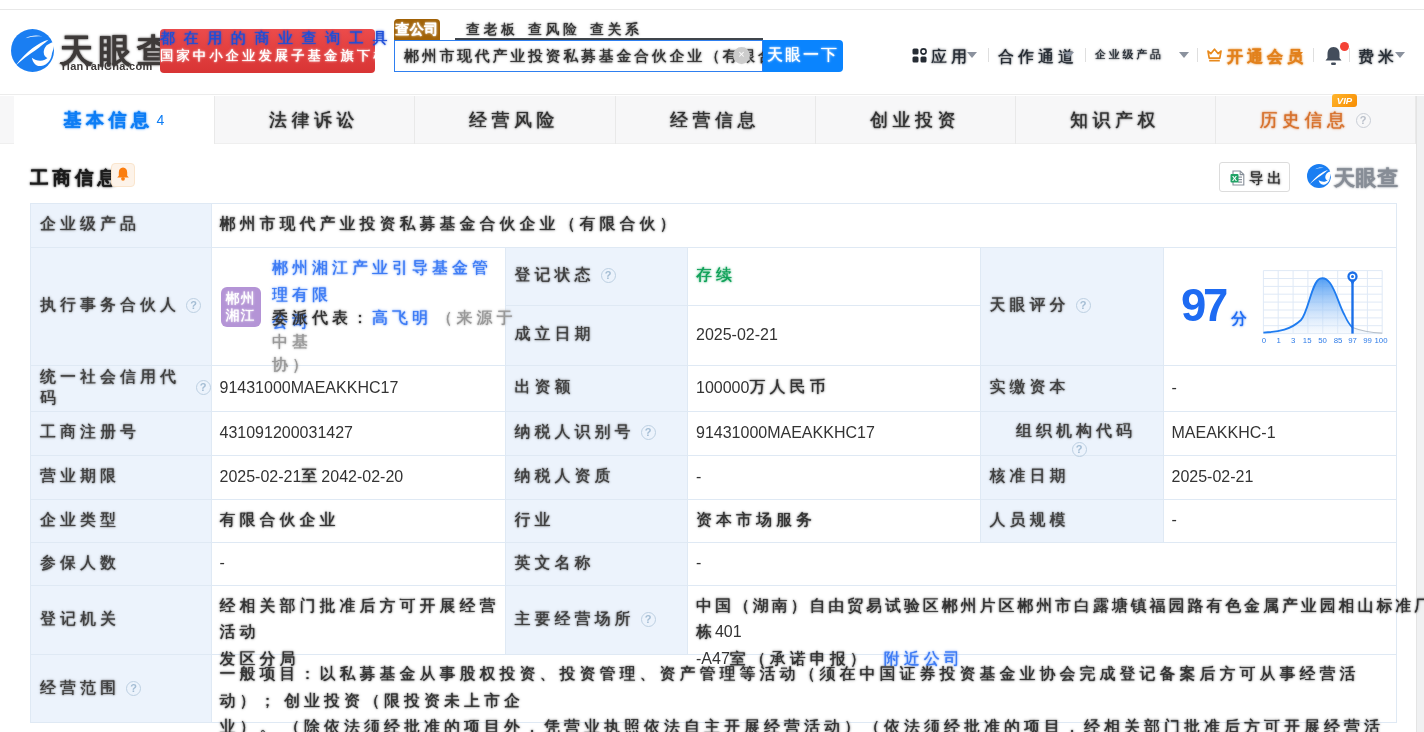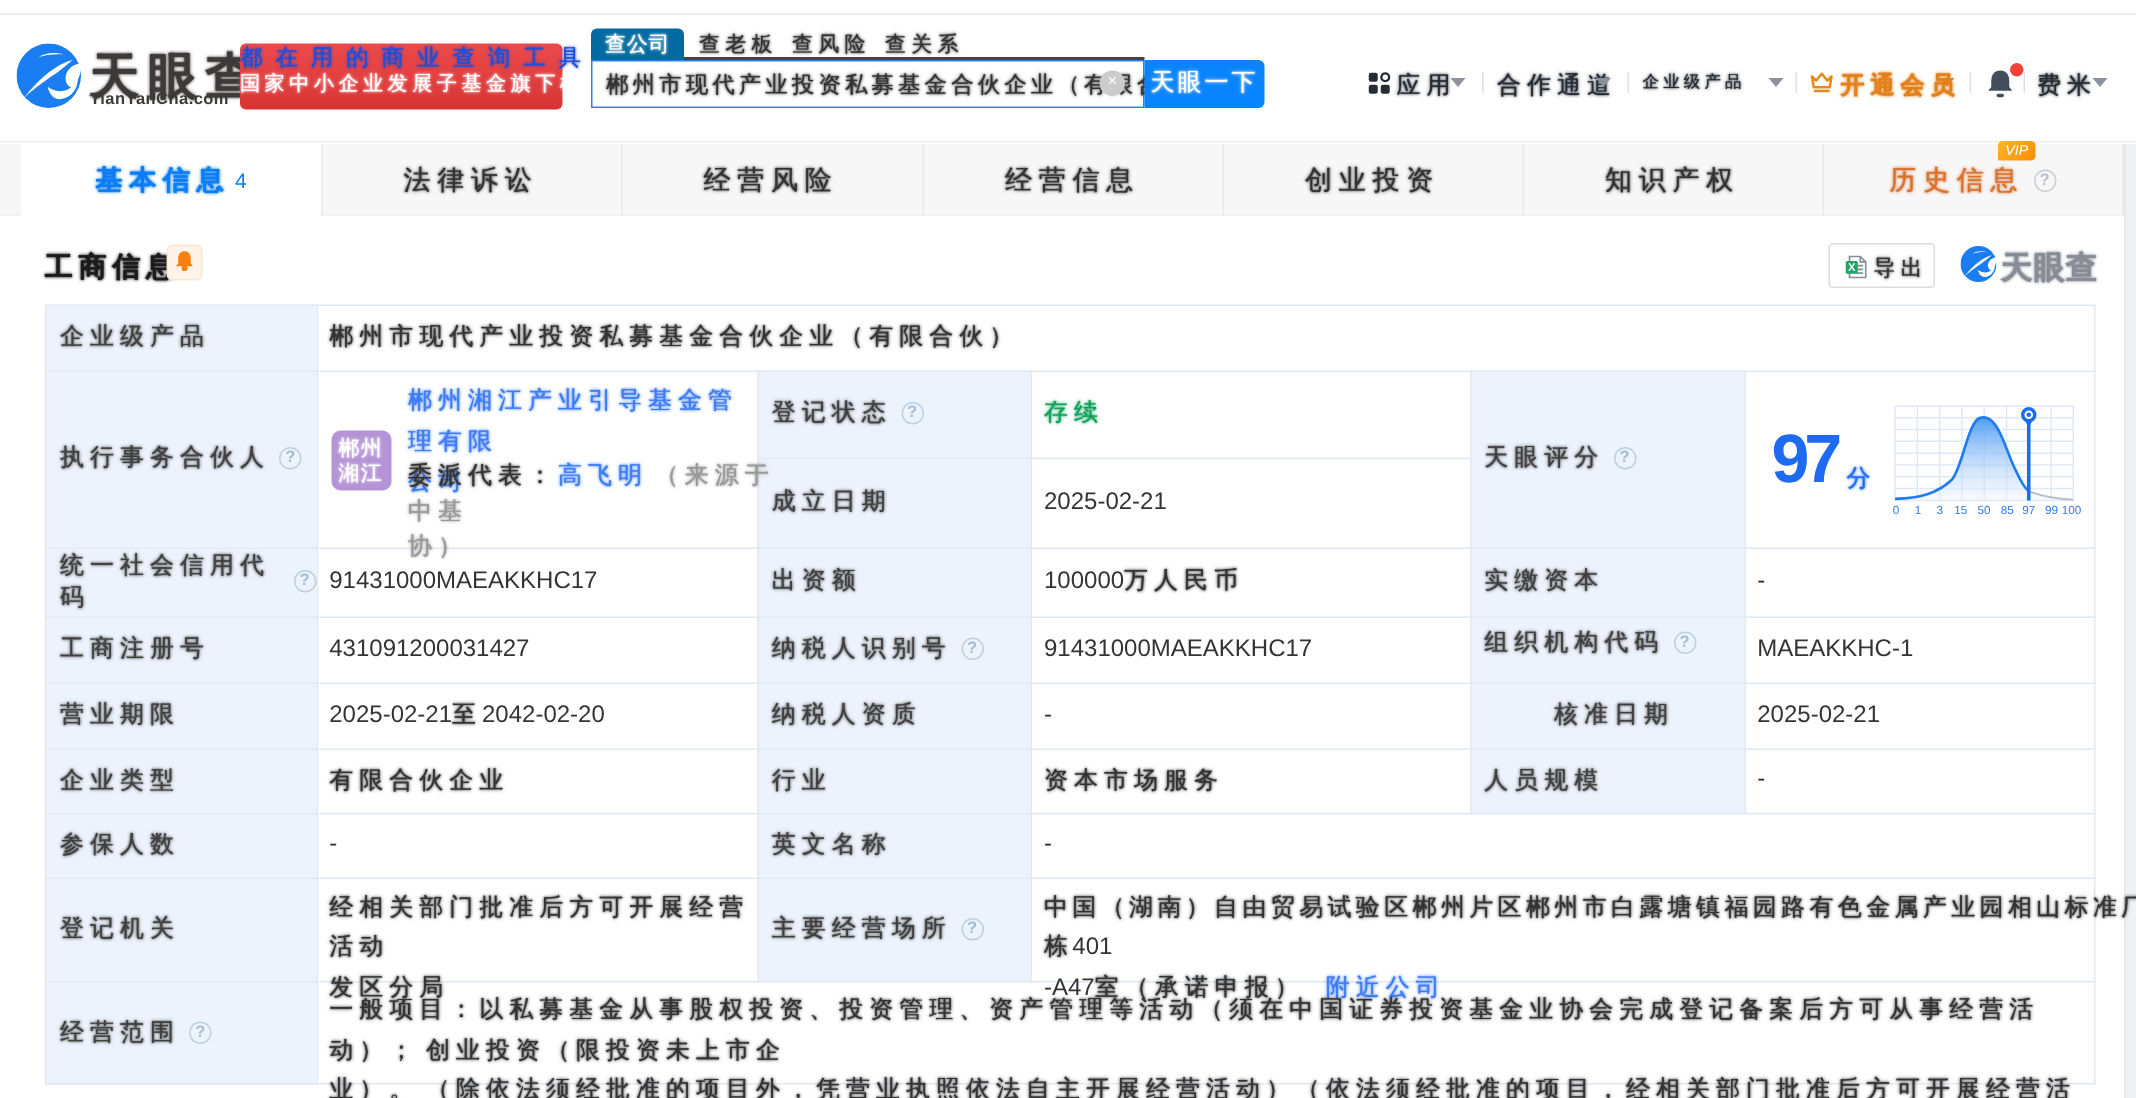--- a/index.html
+++ b/index.html
@@ -30,21 +30,21 @@
   <path d="M20.8 28.8 C 24.8 31.8 29.6 32.6 33.8 30.8 C 37.4 29.1 39.8 26.3 40.9 22.7 C 41.2 30.2 36.7 35.9 30 37 C 25.2 37.7 22 34.3 20.8 28.8 Z" fill="#fff"></path>
 </svg>
 <div class="abs" style="left:60px;top:29px;font-size:33px;font-weight:bold;color:#3e3a39;--ls:5.5px"><k>天眼查</k></div>
 <div class="abs" style="left:60px;top:60px;font-size:11px;font-weight:bold;color:#3e3a39;letter-spacing:.3px">TianYanCha.com</div>
 
 <div class="abs" style="left:160px;top:29px;width:215px;height:44px;border-radius:4px;background:linear-gradient(180deg,#ec4b4b,#d83434)"></div>
 <div class="abs" style="left:160px;top:28.5px;width:215px;text-align:center;color:#1d4ed8;font-size:15px;--ls:8.6px;white-space:nowrap"><k>都在用的商业查询工具</k></div>
 <div class="abs" style="left:160px;top:46.5px;width:215px;text-align:center;color:#fff;font-size:13.5px;--ls:2.9px;white-space:nowrap"><k>国家中小企业发展子基金旗下机构</k></div>
 
 <div class="abs" style="left:455px;top:37.5px;width:308px;height:2px;background:#40454b"></div>
-<div class="abs" style="left:394px;top:19px;width:62px;height:21px;background:#0369a1;border-radius:4px 4px 0 0;color:#fff;font-size:14px;font-weight:normal;display:flex;align-items:center;justify-content:center">
+<div class="abs" style="left:394px;top:19px;width:46px;height:21px;background:#a16207;border-radius:4px 4px 0 0;color:#fff;font-size:14px;font-weight:bold;display:flex;align-items:center;justify-content:center">
     <k style="--ls:.5px">查公司</k>
   </div>
 <div class="abs" style="left:466px;top:21px;font-size:14px;color:#333"><k>查老板</k></div>
 <div class="abs" style="left:528px;top:21px;font-size:14px;color:#333"><k>查风险</k></div>
 <div class="abs" style="left:590px;top:21px;font-size:14px;color:#333"><k>查关系</k></div>
 
 <div class="abs" style="left:394px;top:39.5px;width:369px;height:32.5px;background:#fff;border:1px solid #2e7ff0"></div>
 <div class="abs" style="left:404px;top:47px;font-size:15px;color:#333;--ls:2.7px"><k>郴州市现代产业投资私募基金合伙企业（有限合伙）</k></div>
 <div class="abs" style="left:733px;top:47px;width:17px;height:17px;border-radius:50%;background:#ccc;color:#fff;font-size:11px;text-align:center;line-height:15px">×</div>
 <div class="abs" style="left:763px;top:39.5px;width:80px;height:32.5px;background:#0a84fe;border-radius:0 4px 4px 0;color:#fff;font-size:16px;display:flex;align-items:center;justify-content:center">
@@ -109,21 +109,21 @@
     <k>创业投资</k>
   </div>
 <div class="tbt" style="left:1015px">
     <k>知识产权</k>
   </div>
 <div class="tbt" style="left:1215px;color:#d7722e">
     <k>历史信息</k>
     <span class="qi" style="border-color:#c9ced6;color:#b9bfc9">?</span>
   </div>
 
-<div class="abs" style="left:1332px;top:94px;width:25px;height:13px;background:linear-gradient(135deg,#ffb62e,#f78c01);border-radius:3px 3px 3px 0;color:#fff;font-size:9.5px;font-weight:normal;font-style:italic;text-align:center;line-height:13px">VIP</div>
+<div class="abs" style="left:1332px;top:94px;width:25px;height:13px;background:linear-gradient(135deg,#ffb62e,#f78c01);border-radius:3px 3px 3px 0;color:#fff;font-size:9.5px;font-weight:bold;font-style:italic;text-align:center;line-height:13px">VIP</div>
 
 <div class="abs" style="left:1416px;top:96px;width:8px;height:636px;background:#f0f1f2;border-left:1px solid #e4e4e4"></div>
 
 <div class="abs" style="left:30px;top:165px;font-size:18.5px;font-weight:bold;color:#1b1b1b;--ls:4px"><k>工商信息</k></div>
 <div class="abs" style="left:111px;top:163px;width:24px;height:24px;background:#fdf3e9;border:1px solid #fae5cd;border-radius:4px"></div>
 <svg class="abs" style="left:117px;top:167px" width="12" height="15" viewBox="0 0 12 15">
   <path d="M6 0.5 C 8.8 0.5 10.2 2.8 10.2 5.5 L10.2 8.7 L11.8 10.5 L0.2 10.5 L1.8 8.7 L1.8 5.5 C 1.8 2.8 3.2 0.5 6 0.5 Z" fill="#fb7e10"></path>
   <circle cx="6" cy="11.8" r="1.9" fill="#fb7e10"></circle>
 </svg>
 
@@ -275,34 +275,34 @@
 <div class="abs val" style="left:1162.5px;top:365px;width:234.5px;height:45.5px;">-</div>
 <div class="abs lbl" style="left:30px;top:410.5px;width:180.5px;height:44.5px;">
     <k>工商注册号</k>
   </div>
 <div class="abs val" style="left:210.5px;top:410.5px;width:294.0px;height:44.5px;">431091200031427</div>
 <div class="abs lbl" style="left:504.5px;top:410.5px;width:182.5px;height:44.5px;">
     <k>纳税人识别号</k>
     <span class="qi">?</span>
   </div>
 <div class="abs val" style="left:687px;top:410.5px;width:292.5px;height:44.5px;">91431000MAEAKKHC17</div>
-<div class="abs lbl" style="left:979.5px;top:406px;width:183.0px;height:44.5px;">
+<div class="abs lbl" style="left:979.5px;top:421px;width:183.0px;height:44.5px;flex-direction:column;">
     <k>组织机构代码</k>
     <span class="qi">?</span>
   </div>
 <div class="abs val" style="left:1162.5px;top:410.5px;width:234.5px;height:44.5px;">MAEAKKHC-1</div>
 <div class="abs lbl" style="left:30px;top:455px;width:180.5px;height:43.5px;">
     <k>营业期限</k>
   </div>
 <div class="abs val" style="left:210.5px;top:455px;width:294.0px;height:43.5px;">2025-02-21 <k>至</k> 2042-02-20</div>
 <div class="abs lbl" style="left:504.5px;top:455px;width:182.5px;height:43.5px;">
     <k>纳税人资质</k>
   </div>
 <div class="abs val" style="left:687px;top:455px;width:292.5px;height:43.5px;">-</div>
-<div class="abs lbl" style="left:979.5px;top:455px;width:183.0px;height:43.5px;justify-content:center;">
+<div class="abs lbl" style="left:979.5px;top:455px;width:183.0px;height:43.5px;">
     <k>核准日期</k>
   </div>
 <div class="abs val" style="left:1162.5px;top:455px;width:234.5px;height:43.5px;">2025-02-21</div>
 <div class="abs lbl" style="left:30px;top:498.5px;width:180.5px;height:43.0px;">
     <k>企业类型</k>
   </div>
 <div class="abs val" style="left:210.5px;top:498.5px;width:294.0px;height:43.0px;">
     <k>有限合伙企业</k>
   </div>
 <div class="abs lbl" style="left:504.5px;top:498.5px;width:182.5px;height:43.0px;">

